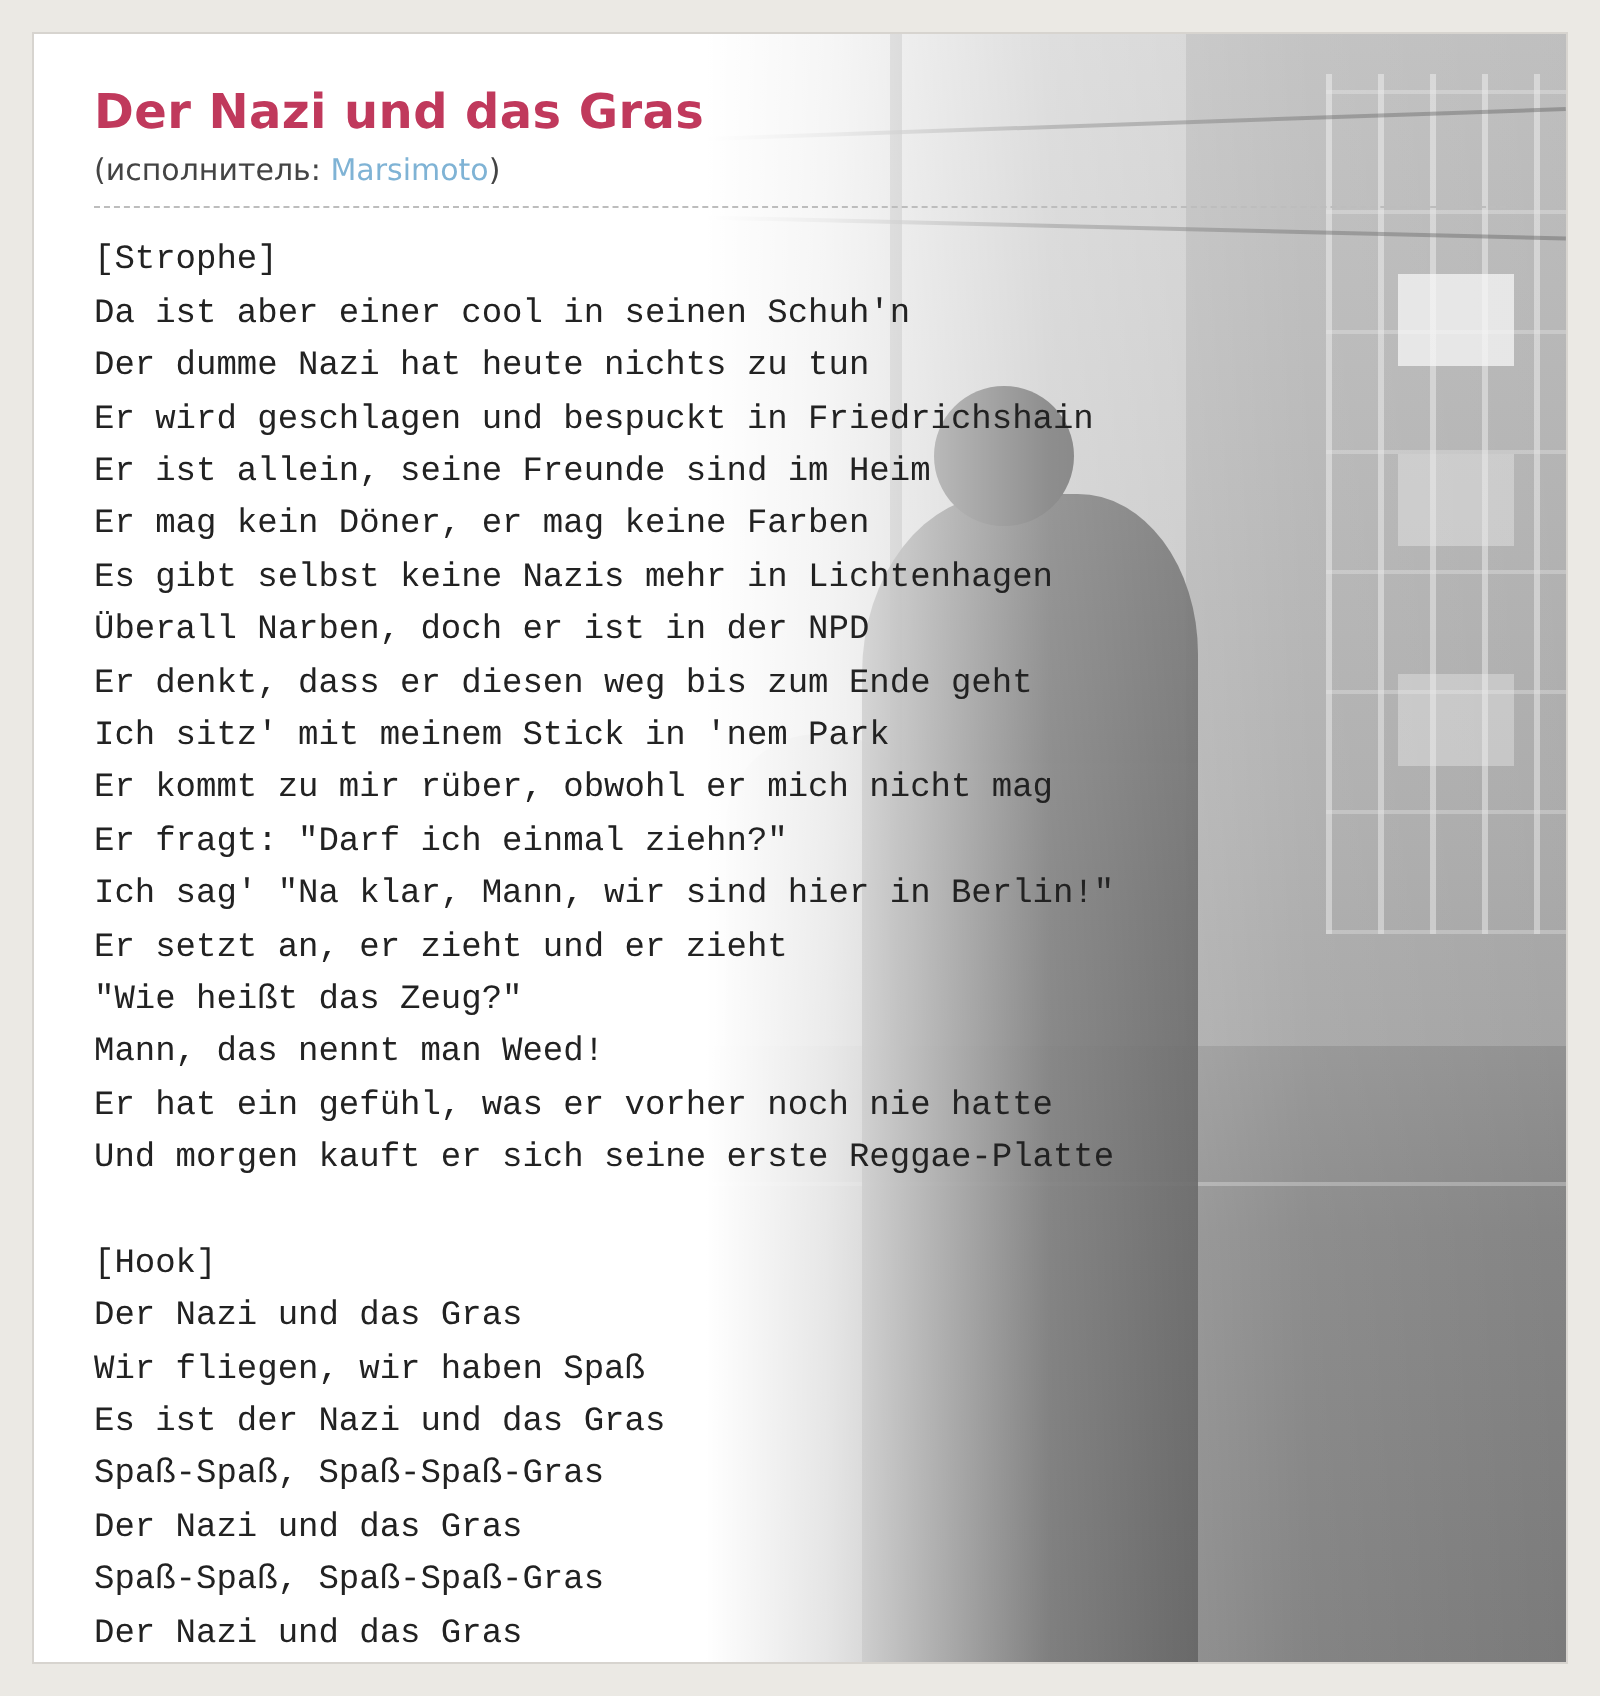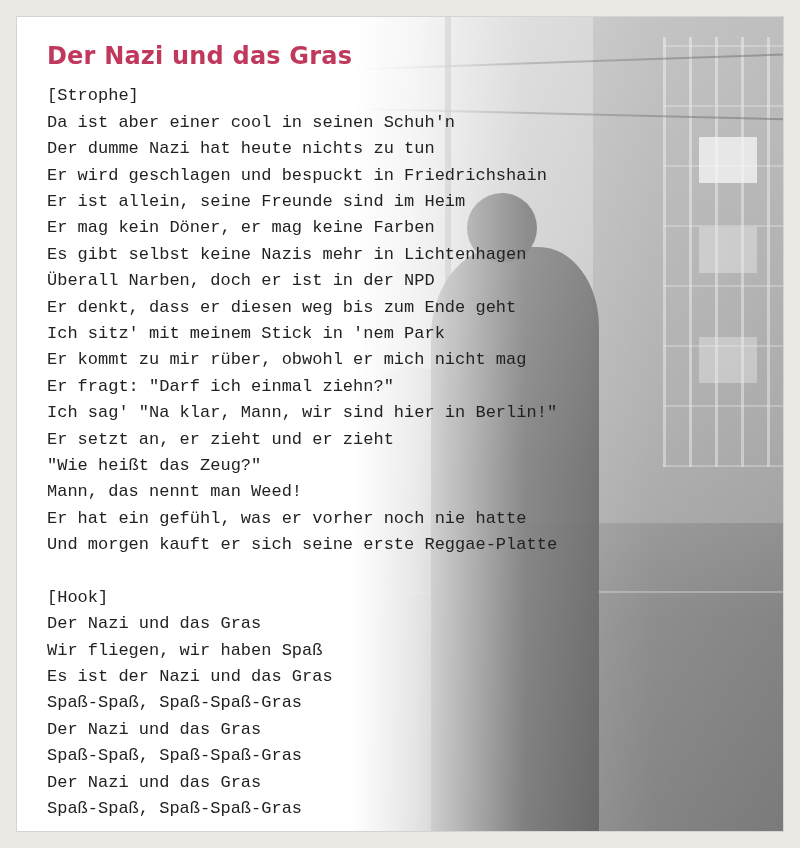--- a/index.html
+++ b/index.html
@@ -199,18 +199,21 @@
       <div class="pole"></div>
       <div class="ground"></div>
       <div class="figure2"></div>
       <div class="figure"></div>
       <div class="fade"></div>
     </div>
 
     <div class="content">
       <h1 class="title">Der Nazi und das Gras</h1>
 
+      <div class="performer">
+        <span>(исполнитель: </span><a href="#">Marsimoto</a><span>)</span>
+      </div>
 
       <div class="lyrics"><div class="line">[Strophe]</div><div class="line">Da ist aber einer cool in seinen Schuh'n</div><div class="line">Der dumme Nazi hat heute nichts zu tun</div><div class="line">Er wird geschlagen und bespuckt in Friedrichshain</div><div class="line">Er ist allein, seine Freunde sind im Heim</div><div class="line">Er mag kein Döner, er mag keine Farben</div><div class="line">Es gibt selbst keine Nazis mehr in Lichtenhagen</div><div class="line">Überall Narben, doch er ist in der NPD</div><div class="line">Er denkt, dass er diesen weg bis zum Ende geht</div><div class="line">Ich sitz' mit meinem Stick in 'nem Park</div><div class="line">Er kommt zu mir rüber, obwohl er mich nicht mag</div><div class="line">Er fragt: "Darf ich einmal ziehn?"</div><div class="line">Ich sag' "Na klar, Mann, wir sind hier in Berlin!"</div><div class="line">Er setzt an, er zieht und er zieht</div><div class="line">"Wie heißt das Zeug?"</div><div class="line">Mann, das nennt man Weed!</div><div class="line">Er hat ein gefühl, was er vorher noch nie hatte</div><div class="line">Und morgen kauft er sich seine erste Reggae-Platte</div><div class="blank"></div><div class="line">[Hook]</div><div class="line">Der Nazi und das Gras</div><div class="line">Wir fliegen, wir haben Spaß</div><div class="line">Es ist der Nazi und das Gras</div><div class="line">Spaß-Spaß, Spaß-Spaß-Gras</div><div class="line">Der Nazi und das Gras</div><div class="line">Spaß-Spaß, Spaß-Spaß-Gras</div><div class="line">Der Nazi und das Gras</div><div class="line">Spaß-Spaß, Spaß-Spaß-Gras</div></div>
     </div>
 
   </div>
 </div>
 
 </body></html>

